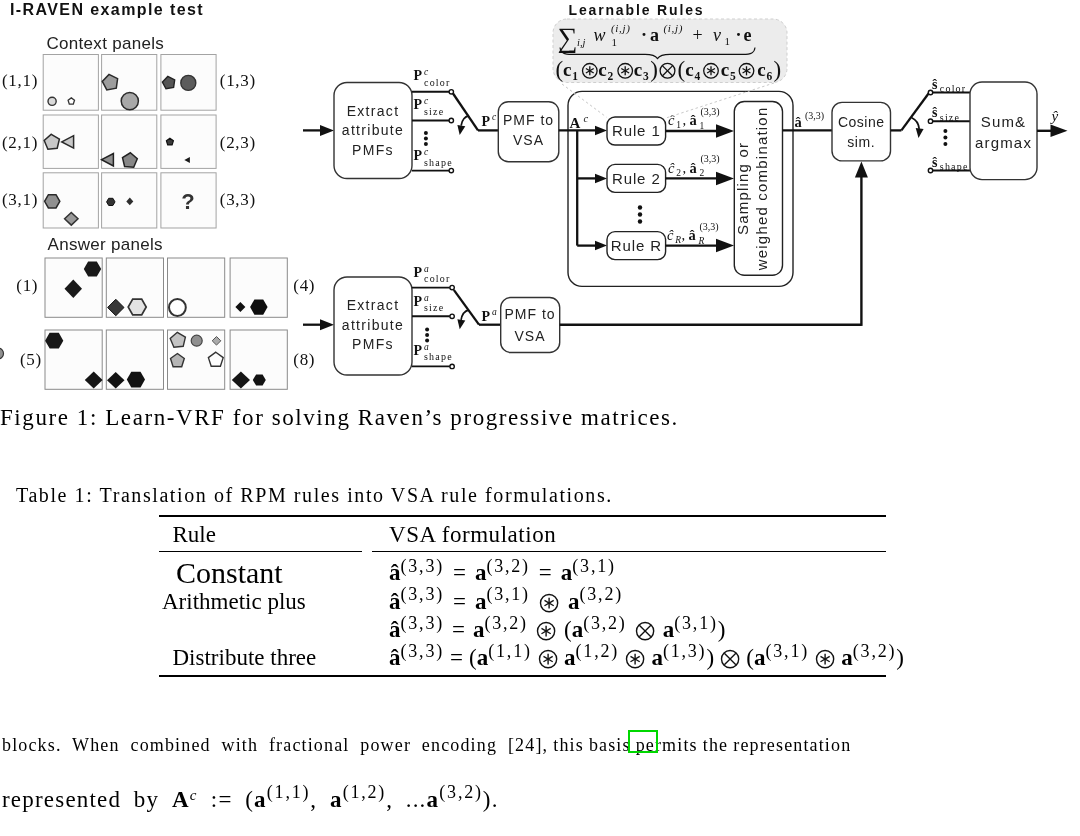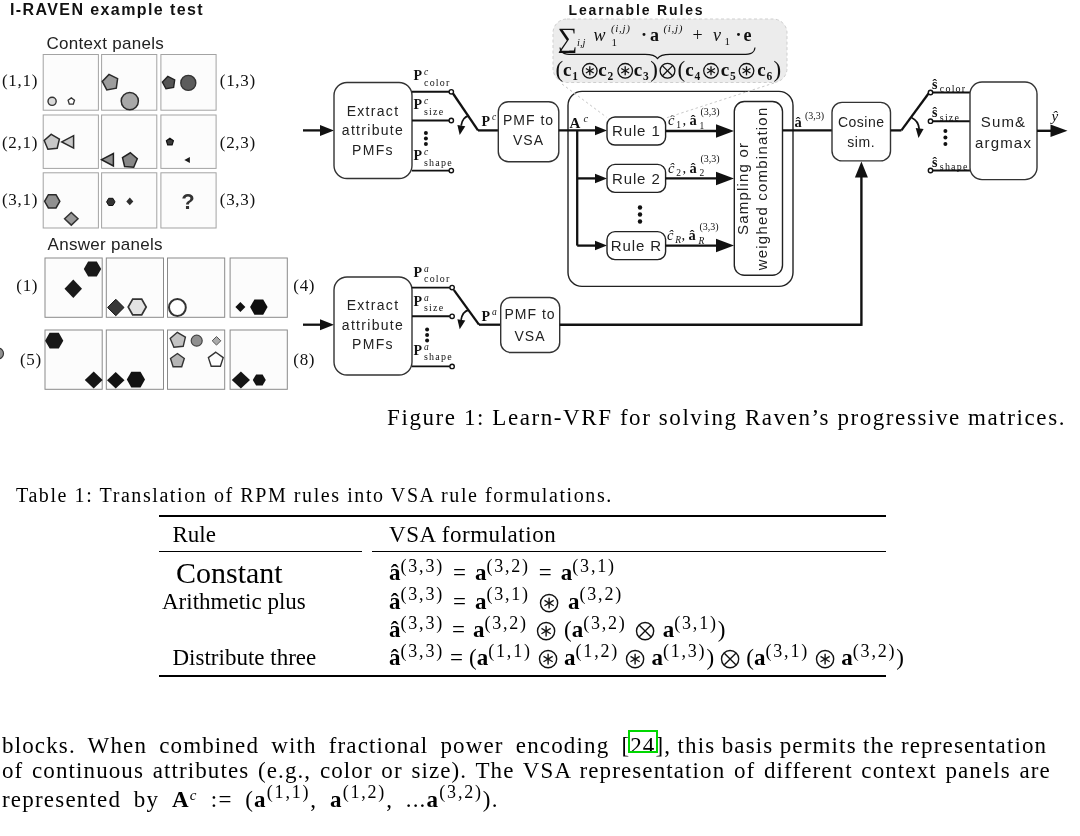--- a/index.html
+++ b/index.html
@@ -271,21 +271,21 @@
       <text x="730.0" y="80" font-family="&quot;Liberation Serif&quot;, serif" font-size="11.5" font-weight="bold" font-style="normal" text-anchor="start" fill="#111">5</text>
 <circle cx="746.5" cy="70.8" r="7.3" fill="none" stroke="#111" stroke-width="1.3"></circle>
       <line x1="746.50" y1="66.27" x2="746.50" y2="75.33" stroke="#111" stroke-width="1.3"></line>
       <line x1="742.58" y1="73.06" x2="750.42" y2="68.54" stroke="#111" stroke-width="1.3"></line>
       <line x1="750.42" y1="73.06" x2="742.58" y2="68.54" stroke="#111" stroke-width="1.3"></line>
 <text x="757.3" y="75.5" font-family="&quot;Liberation Serif&quot;, serif" font-size="19" font-weight="bold" font-style="normal" text-anchor="start" fill="#111">c</text>
       <text x="766.5999999999999" y="80" font-family="&quot;Liberation Serif&quot;, serif" font-size="11.5" font-weight="bold" font-style="normal" text-anchor="start" fill="#111">6</text>
 <text x="773.5" y="77" font-family="&quot;Liberation Serif&quot;, serif" font-size="23" font-weight="normal" font-style="normal" text-anchor="start" fill="#111">)</text>
 </svg>
 
-<div class="abs ser" style="left:0;top:404.5px;width:1066px;text-align:right;font-size:23px;line-height:25px;letter-spacing:1.58px">Figure 1: Learn-VRF for solving Raven’s progressive matrices.</div>
+<div class="abs ser" style="left:0;top:404.5px;width:1066px;text-align:left;font-size:23px;line-height:25px;letter-spacing:1.58px">Figure 1: Learn-VRF for solving Raven’s progressive matrices.</div>
 
 <div class="abs ser" style="left:16px;top:482.7px;width:1071px;text-align:left;font-size:20px;line-height:25px;letter-spacing:1.58px">Table 1: Translation of RPM rules into VSA rule formulations.</div>
 <div class="rule" style="left:159px;top:514.5px;width:727px;height:2px"></div>
 <div class="abs ser" style="left:172.5px;top:521.7px;font-size:23px;line-height:25px">Rule</div>
 <div class="abs ser" style="left:389px;top:521.7px;font-size:23px;line-height:25px;letter-spacing:0.55px">VSA formulation</div>
 <div class="rule" style="left:159px;top:551px;width:203px;height:1.3px"></div>
 <div class="rule" style="left:372.2px;top:551px;width:513.9px;height:1.3px"></div>
 <div class="abs ser" style="left:176px;top:560.4px;font-size:30px;line-height:25px">Constant</div>
 <div class="abs ser" style="left:162px;top:588.8px;font-size:23px;line-height:25px">Arithmetic plus</div>
 <div class="abs ser" style="left:172.5px;top:645.2px;font-size:23px;line-height:25px">Distribute three</div>
@@ -321,16 +321,15 @@
           <line x1="4.34" y1="4.34" x2="15.86" y2="15.86" stroke="#111" stroke-width="1.4"></line>
           <line x1="4.34" y1="15.86" x2="15.86" y2="4.34" stroke="#111" stroke-width="1.4"></line>
         </svg></span> (<b>a</b><span style="font-size:18px;position:relative;top:-8.5px;letter-spacing:1.8px">(3,1)</span> <span class="mop"><svg width="20.2" height="20.2" viewBox="0 0 20.2 20.2" style="vertical-align:-4px">
           <circle cx="10.1" cy="10.1" r="8.6" fill="none" stroke="#111" stroke-width="1.4"></circle>
           <line x1="10.10" y1="4.77" x2="10.10" y2="15.43" stroke="#111" stroke-width="1.4"></line>
           <line x1="5.48" y1="12.77" x2="14.72" y2="7.43" stroke="#111" stroke-width="1.4"></line>
           <line x1="14.72" y1="12.77" x2="5.48" y2="7.43" stroke="#111" stroke-width="1.4"></line>
         </svg></span> <b>a</b><span style="font-size:18px;position:relative;top:-8.5px;letter-spacing:1.8px">(3,2)</span>)</div>
 <div class="rule" style="left:159px;top:674.9px;width:727px;height:2px"></div>
 
-<div class="abs ser" id="L1" style="left:2px;top:732.7px;font-size:23px;line-height:25px;letter-spacing:1.15px"><span id="L1a" style="word-spacing:5.2px">blocks. When combined with fractional power encoding </span>[<span id="c24">24</span>]<span id="L1b" style="word-spacing:-0.6px">, this basis permits the representation</span></div>
+<div class="abs ser" id="L1" style="left:2px;top:732.7px;font-size:18px;line-height:25px;letter-spacing:1.15px"><span id="L1a" style="word-spacing:5.2px">blocks. When combined with fractional power encoding </span>[<span id="c24">24</span>]<span id="L1b" style="word-spacing:-0.6px">, this basis permits the representation</span></div>
 <div class="abs" id="citebox" style="left:627.7px;top:729.8px;width:30px;height:22.8px;border:2px solid #00d800"></div>
-<div class="abs ser" id="L2" style="left:2px;top:757.7px;font-size:23px;line-height:25px;letter-spacing:1.1px;word-spacing:1.85px">of continuous attributes (e.g., color or size). The VSA representation of different context panels are</div>
 <div class="abs ser" id="L3" style="left:2px;top:786.7px;font-size:23px;line-height:25px;letter-spacing:1.2px;word-spacing:5.7px">represented by <b>A</b><span style="font-size:15px;position:relative;top:-7px;letter-spacing:1.8px"><i>c</i></span> := (<b>a</b><span style="font-size:18px;position:relative;top:-8.5px;letter-spacing:1.8px">(1,1)</span>, <b>a</b><span style="font-size:18px;position:relative;top:-8.5px;letter-spacing:1.8px">(1,2)</span>, ...<b>a</b><span style="font-size:18px;position:relative;top:-8.5px;letter-spacing:1.8px">(3,2)</span>).</div>
 </div>
 </body></html>

